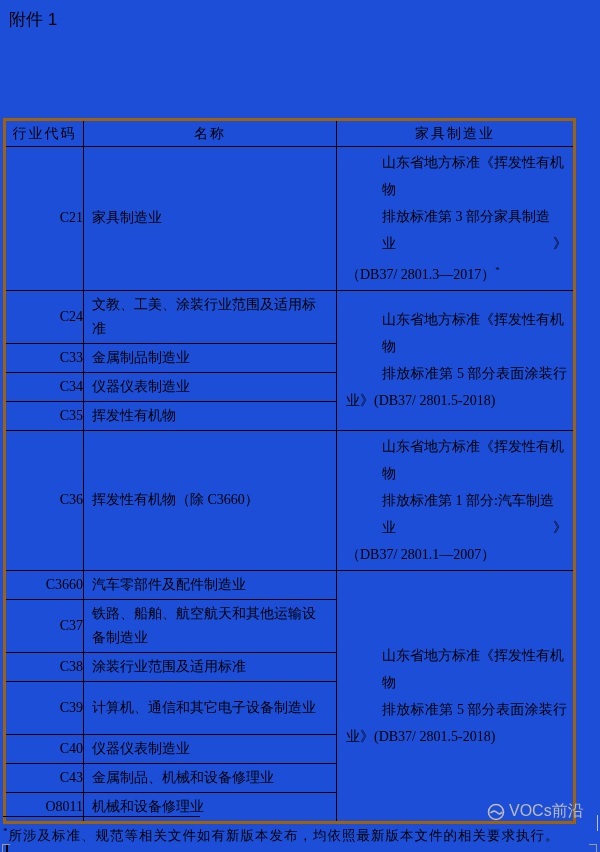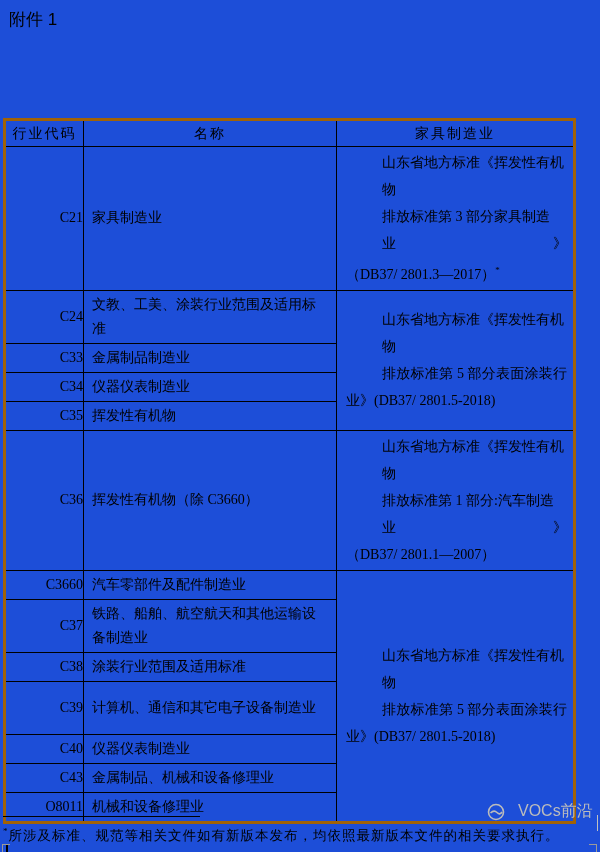--- a/index.html
+++ b/index.html
@@ -68,21 +68,21 @@
   }
   .cursor {
     display:inline-block;
     width:2px; height:16px;
     background:#000;
     vertical-align:-3px;
     margin-left:3px;
   }
   .watermark {
     position:absolute; left:486px; top:801px;
-    display:flex; align-items:center; gap:12px;
+    display:flex; align-items:center; gap:3px;
     color:#bcbcbc;
     font-size:16px;
     font-family:"Liberation Sans", sans-serif;
     white-space:nowrap;
   }
   .watermark svg { display:block; }
   .corner-bl {
     position:absolute; left:2px; top:844px;
     width:8px; height:8px;
     border-left:1px solid #9a9a9a;

